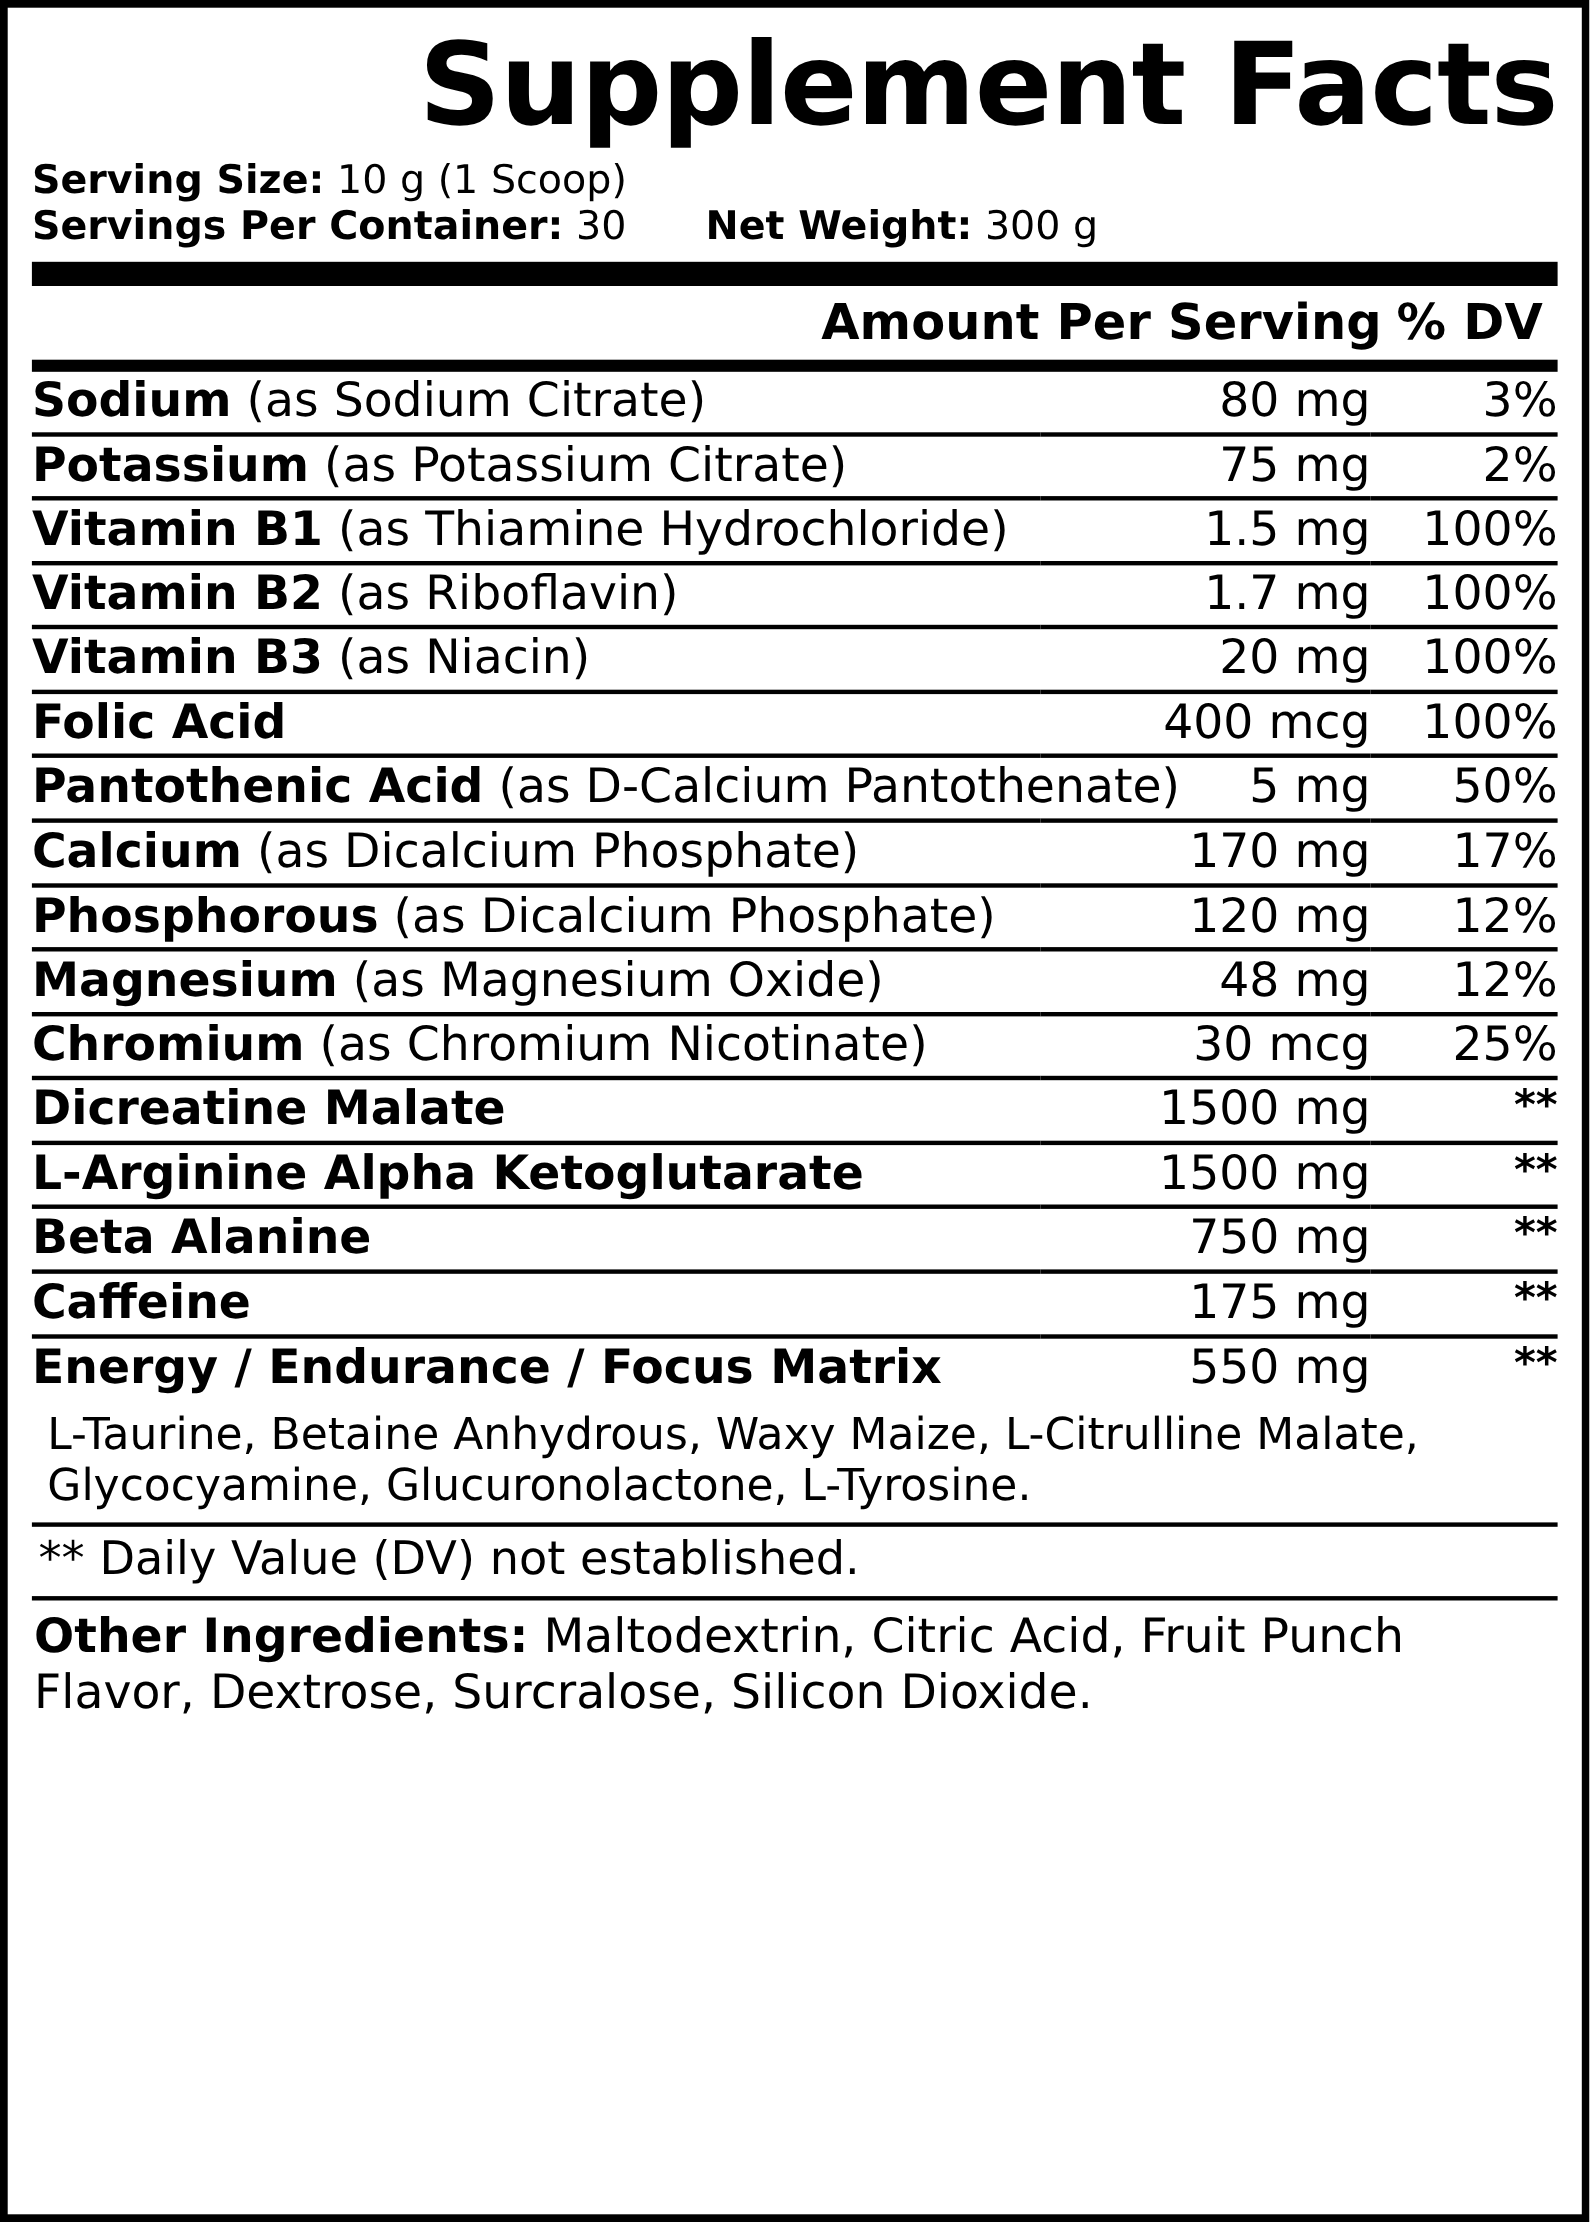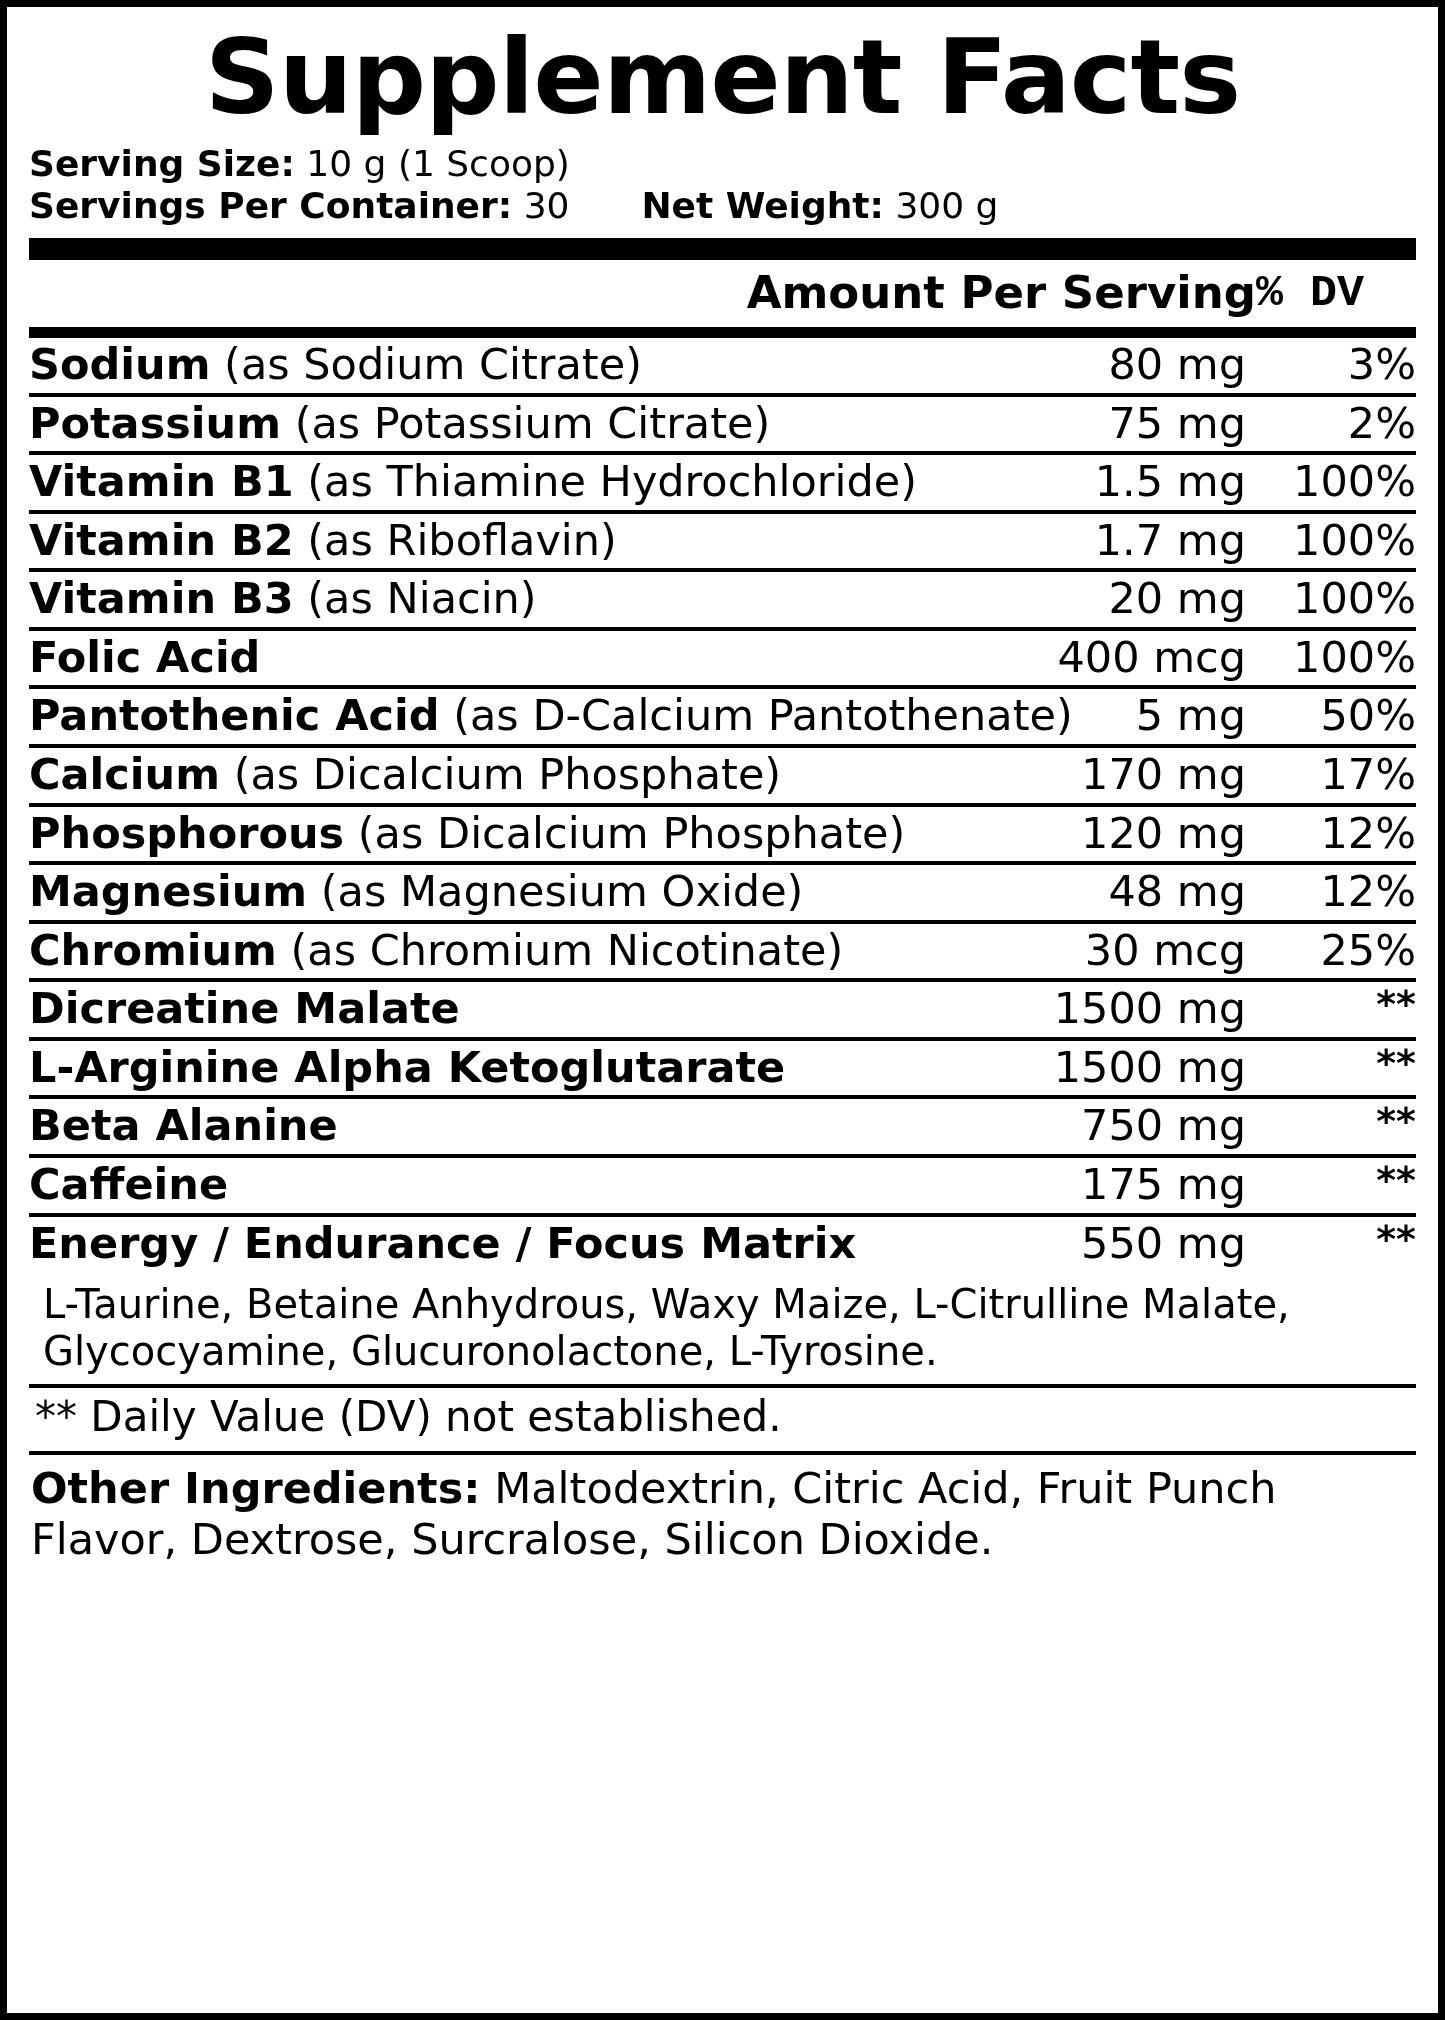--- a/index.html
+++ b/index.html
@@ -18,21 +18,21 @@
     border: 7px solid #000;
     background: #fff;
     padding: 12px 22px 0 22px;
     position: relative;
   }
   .title {
     font-size: 104px;
     font-weight: bold;
     line-height: 1.0;
     letter-spacing: -1px;
-    text-align: center;
+    text-align: right;
     margin: 6px 0 14px 0;
     white-space: nowrap;
   }
   .serving-line {
     font-size: 36px;
     line-height: 1.18;
     white-space: nowrap;
   }
   .serving-line .lbl { font-weight: bold; }
   .serving-row2 {
@@ -60,23 +60,22 @@
     padding: 6px 0 8px 0;
     font-size: 45px;
     font-weight: bold;
   }
   .hdr-amount {
     text-align: center;
     white-space: nowrap;
   }
   .hdr-dv {
     width: 160px;
-    text-align: left;
-    white-space: nowrap;
-    font-family: Liberation Mono, monospace;
+    text-align: center;
+    white-space: nowrap;
   }
   table.facts {
     width: 100%;
     border-collapse: collapse;
     table-layout: fixed;
   }
   table.facts td {
     padding: 4px 0 5px 0;
     font-size: 43px;
     vertical-align: bottom;

